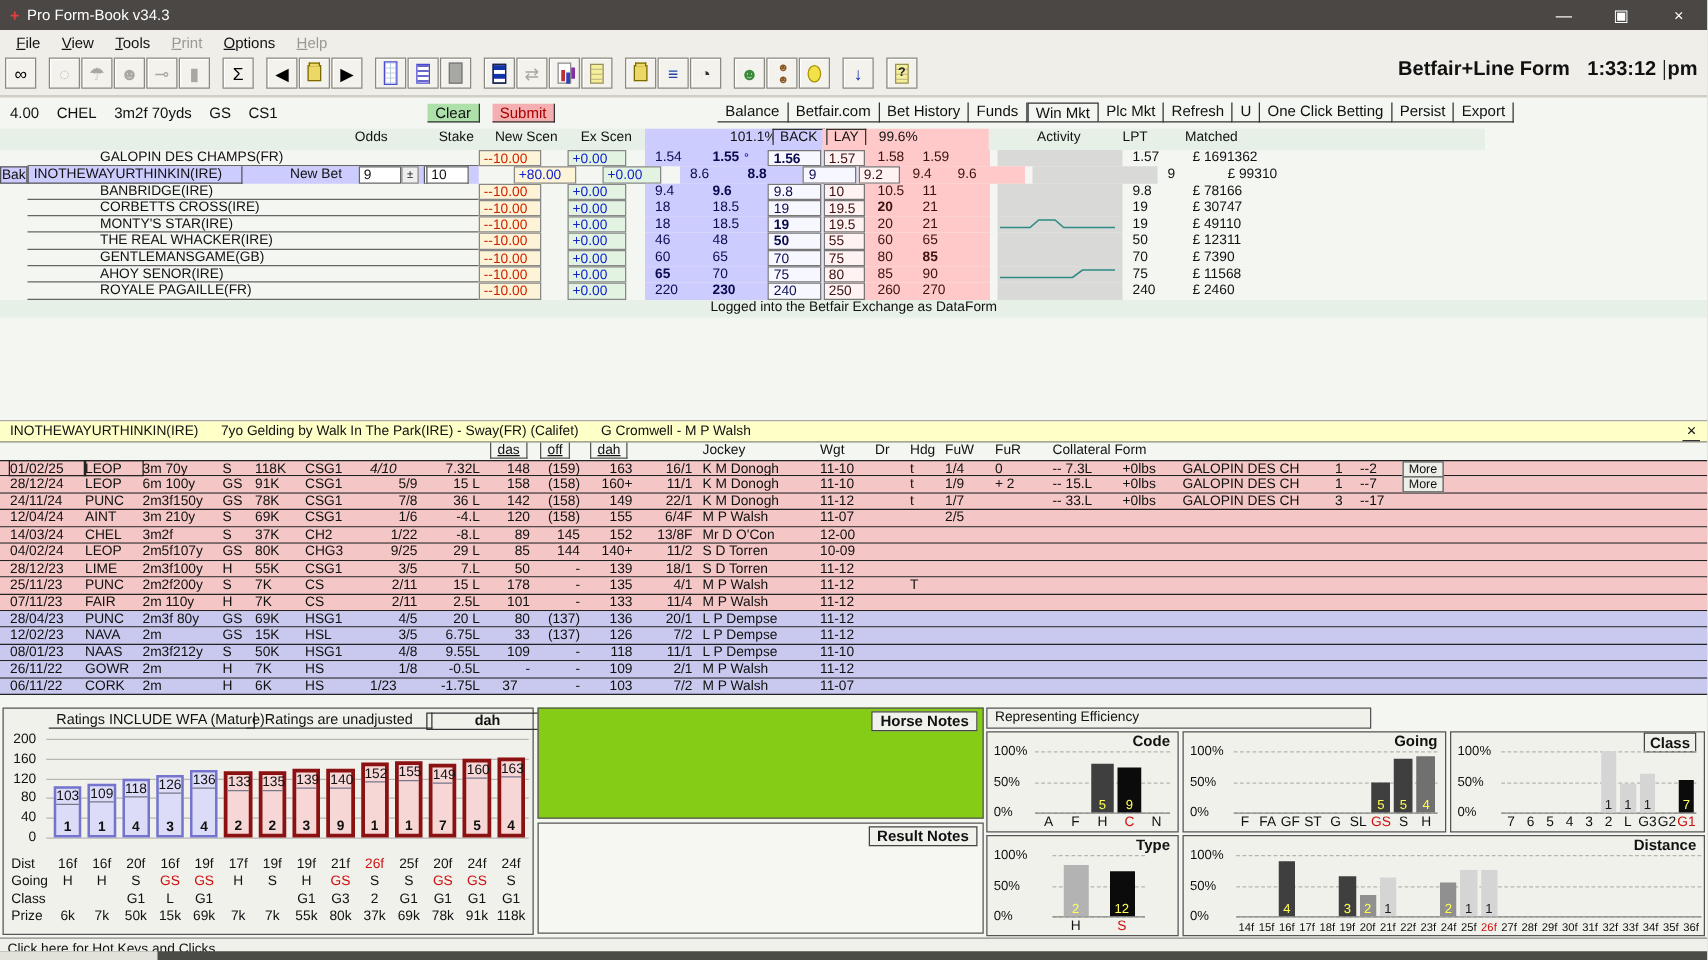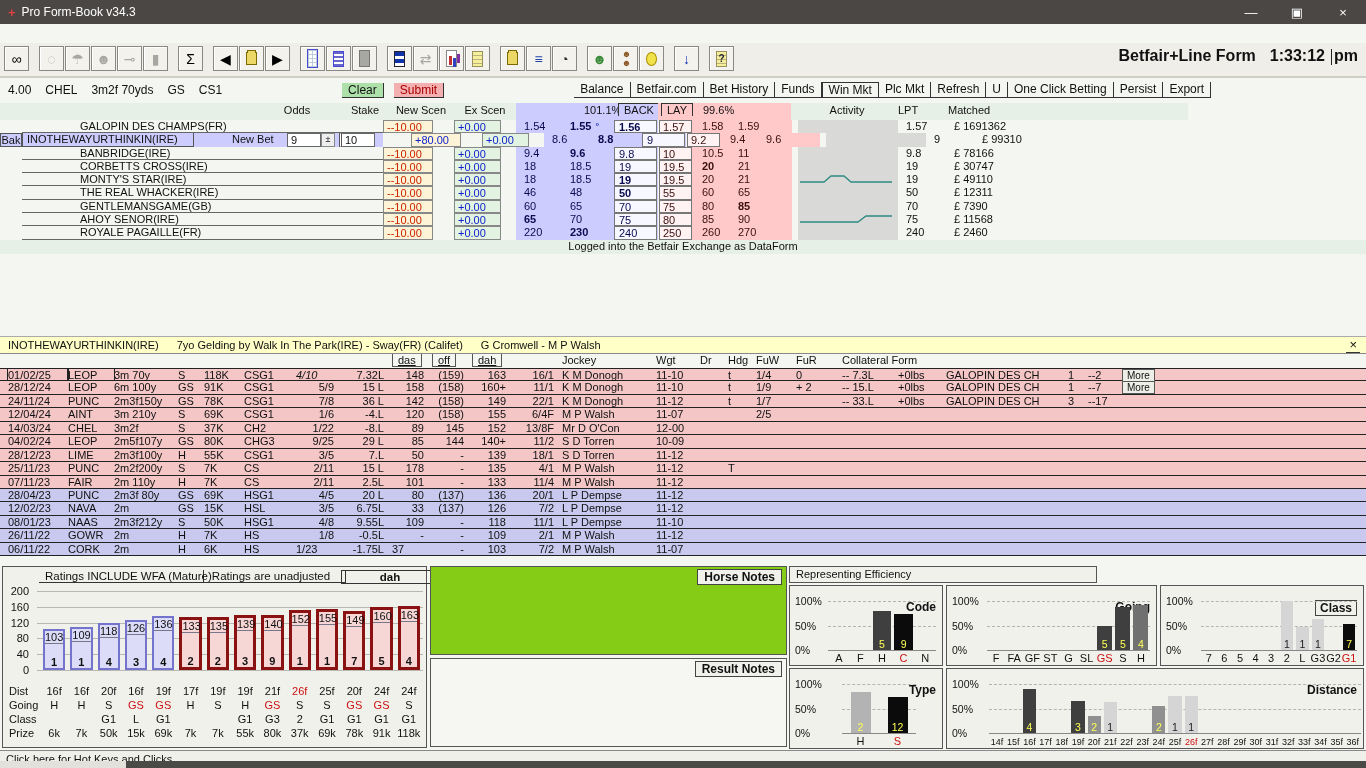--- a/index.html
+++ b/index.html
@@ -114,21 +114,21 @@
   .pbtn{border:1px solid #444;background:#f1f1ec;font-weight:bold;padding:0 6px;font-size:12px;position:absolute;}
   .flatbtn{border-bottom:1px solid #333;border-right:1px solid #333;padding:0 6px;font-size:11.5px;position:absolute;white-space:nowrap;}
   .rat-tick{position:absolute;font-size:11px;text-align:right;width:24px;}
   .rat-grid{position:absolute;height:0;border-top:1px solid #b8b8b2;}
   .rat-bar{position:absolute;box-sizing:border-box;}
   .rat-bar .val{display:block;text-align:center;font-size:11px;border-bottom:1px solid #77778a;}
   .rat-bar .run{position:absolute;bottom:0;left:0;right:0;text-align:center;font-weight:bold;font-size:11px;}
   .rat-lab{position:absolute;font-size:11px;}
   .rat-cell{position:absolute;width:30px;text-align:center;font-size:11px;}
   .red{color:#cc1111;}
-  .mini-title{position:absolute;top:0;right:6px;font-weight:bold;font-size:12px;margin-top:14px;}
+  .mini-title{position:absolute;top:0;right:6px;font-weight:bold;font-size:12px;}
   .mini-title.box{border:1px solid #444;padding:0 4px;}
   .ylab{position:absolute;left:5px;font-size:10.5px;}
   .dashline{position:absolute;height:0;border-top:1px dashed #b5b5ae;}
   .mini-bar{position:absolute;}
   .mini-bar .bv{position:absolute;bottom:0;left:0;right:0;text-align:center;font-size:10.5px;}
   .mini-cats{position:absolute;display:flex;}
   .mini-cat{flex:1;text-align:center;font-size:11px;overflow:visible;white-space:nowrap;}
   .mini-cat.tiny{font-size:9px;}
   .baseline{position:absolute;height:0;border-top:1px solid #888;}
 
@@ -144,20 +144,28 @@
   <div class="titlebar">
     <span class="app-ico">+</span>
     <span>Pro Form-Book v34.3</span>
     <div class="wincontrols">
       <span class="winbtn">—</span>
       <span class="winbtn">▣</span>
       <span class="winbtn">×</span>
     </div>
   </div>
 
+  <div class="menubar" id="menubar">
+      <span class="menu-item">File</span>
+      <span class="menu-item">View</span>
+      <span class="menu-item">Tools</span>
+      <span class="menu-item dis">Print</span>
+      <span class="menu-item">Options</span>
+      <span class="menu-item dis">Help</span>
+    </div>
 
   <div class="toolbar">
     <div class="tgroups" id="toolbar-groups">
         <div class="tgroup">
           <button class="tbtn">
             <span class="gly">∞</span>
           </button>
         </div>
         <div class="tgroup">
           <button class="tbtn">
@@ -845,21 +853,21 @@
       </div>
       <div class="frow blue" style="padding-left: 8px;">
         <span class="fc" style="width: 60px;">06/11/22</span>
         <span class="fc" style="width: 46px;">CORK</span>
         <span class="fc" style="width: 64px;">2m</span>
         <span class="fc" style="width: 26px;">H</span>
         <span class="fc" style="width: 40px;">6K</span>
         <span class="fc" style="width: 52px;">HS</span>
         <span class="fc" style="width: 46px; text-align: left; padding-right: 8px;">1/23</span>
         <span class="fc" style="width: 50px; text-align: right; padding-right: 8px;">-1.75L</span>
-        <span class="fc" style="width: 40px; text-align: left; padding-right: 8px;">37</span>
+        <span class="fc" style="width: 40px; text-align: center; padding-right: 8px;">37</span>
         <span class="fc" style="width: 40px; text-align: right; padding-right: 8px;">-</span>
         <span class="fc" style="width: 42px; text-align: right; padding-right: 8px;">103</span>
         <span class="fc" style="width: 48px; text-align: right; padding-right: 8px;">7/2</span>
         <span class="fc" style="width: 94px;">M P Walsh</span>
         <span class="fc" style="width: 44px;">11-07</span>
         <span class="fc" style="width: 28px;"></span>
         <span class="fc" style="width: 28px;"></span>
         <span class="fc" style="width: 40px;"></span>
         <span class="fc" style="width: 46px;"></span>
         <span class="fc" style="width: 56px;"></span>

